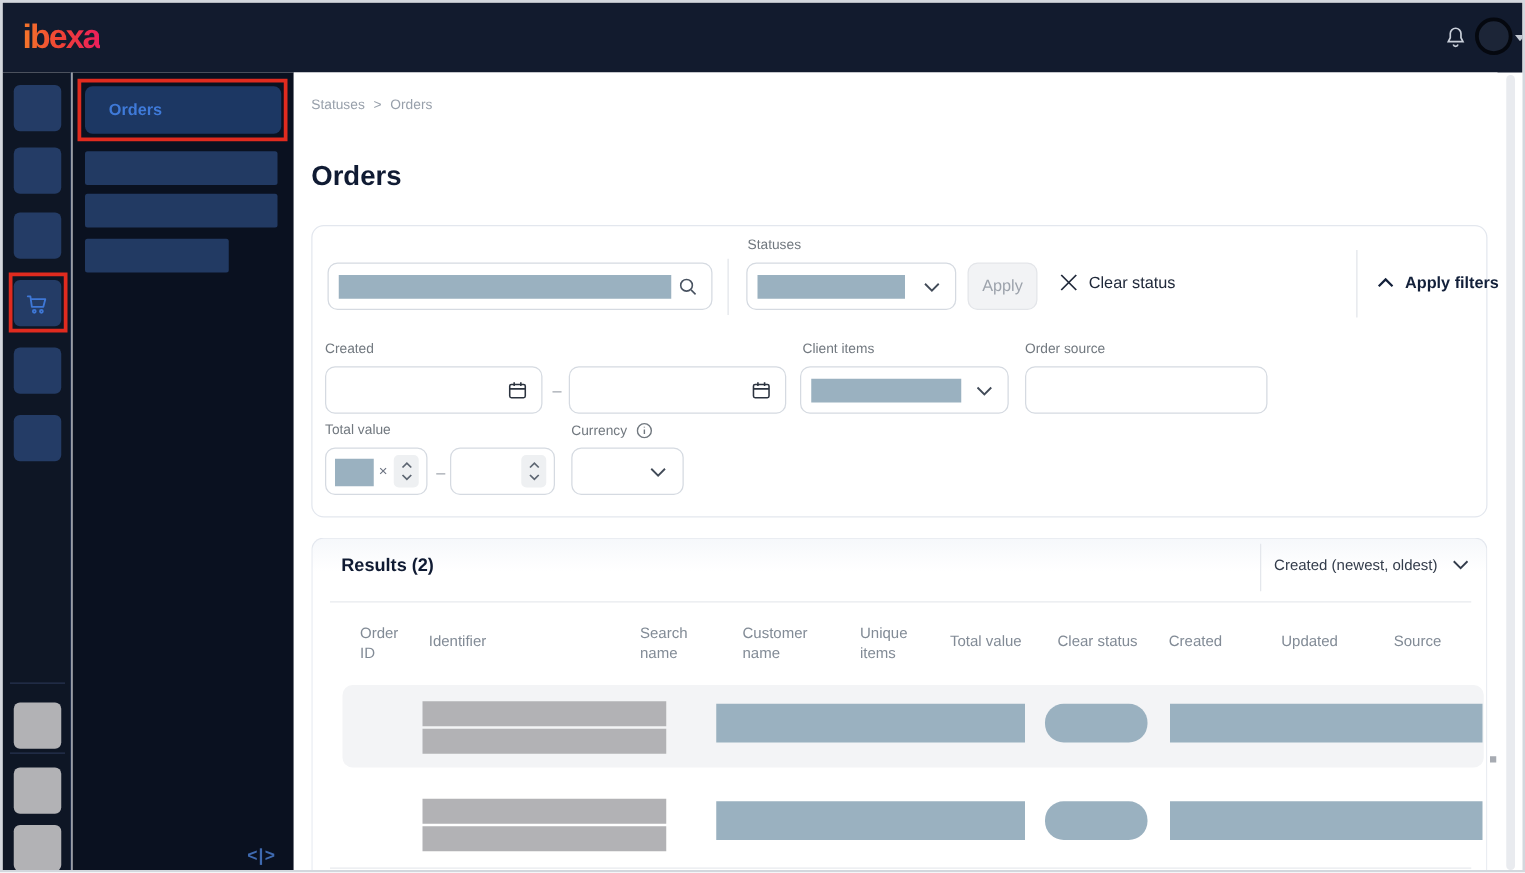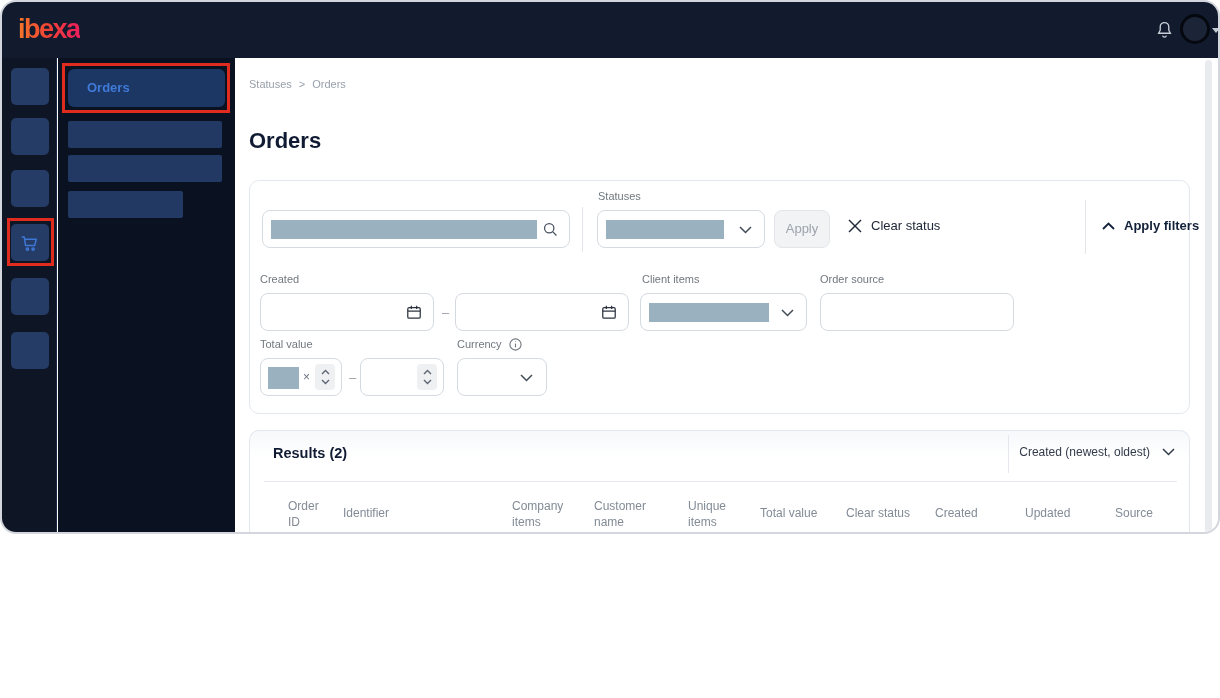--- a/index.html
+++ b/index.html
@@ -1,17 +1,17 @@
 <!DOCTYPE html>
 <html style="--red: #e02b1f;"><head>
 <meta charset="utf-8">
 <style>
   * { margin:0; padding:0; box-sizing:border-box; }
   html,body { width:1220px; height:698px; font-family:"Liberation Sans", sans-serif; background:#fff; }
-  #frame { position:relative; width:1220px; height:534px; border:2px solid #d3d7dd; border-radius:16px; overflow:hidden; background:#fff; }
+  #frame { position:relative; width:1220px; height:698px; border:2px solid #d3d7dd; border-radius:0; overflow:hidden; background:#fff; }
   .abs { position:absolute; }
 
   
   .topbar { left:0; top:0; width:100%; height:56px; background:#121b2e; }
   .logo { left:16px; top:12px; font-size:27px; font-weight:800; letter-spacing:-1.5px;
           background:linear-gradient(90deg,#f4772a 0%,#ef4136 50%,#ec1e5c 100%);
           -webkit-background-clip:text; background-clip:text; -webkit-text-fill-color:transparent; color:#f05c3e; }
   .searchbar { left:348px; top:11px; width:540px; height:35px; background:#1e3a66; border-radius:6px; }
   .searchbar input { position:absolute; left:14px; top:0; width:480px; height:35px; background:transparent; border:none; outline:none;
                      color:#e6ebf4; font-size:13px; font-family:inherit; }
@@ -268,21 +268,21 @@
       <span>
         <svg width="13" height="8" viewBox="0 0 13 8" fill="none" stroke="#333c4b" stroke-width="1.5">
             <polyline points="1,1 6.5,6.5 12,1"></polyline>
           </svg>
       </span>
     </div>
     <div class="hdiv" style="left:14px; top:50px; width:913px;"></div>
 
     <div class="th" style="left:38px;  top:68px; width:40px;">Order ID</div>
     <div class="th nowrap" style="left:93px;  top:75px;">Identifier</div>
-    <div class="th" style="left:262px; top:68px; width:60px;">Company items</div>
+    <div class="th" style="left:262px; top:68px; width:60px;">Search name</div>
     <div class="th" style="left:344px; top:68px; width:62px;">Customer name</div>
     <div class="th" style="left:438px; top:68px; width:46px;">Unique items</div>
     <div class="th nowrap" style="left:510px; top:75px;">Total value</div>
     <div class="th nowrap" style="left:596px; top:75px;">Clear status</div>
     <div class="th nowrap" style="left:685px; top:75px;">Created</div>
     <div class="th nowrap" style="left:775px; top:75px;">Updated</div>
     <div class="th nowrap" style="left:865px; top:75px;">Source</div>
 
     <div class="row shaded" style="top:117px;">
       <div class="ph-gray" style="left:64px;  top:13px; width:195px; height:20px;"></div>

